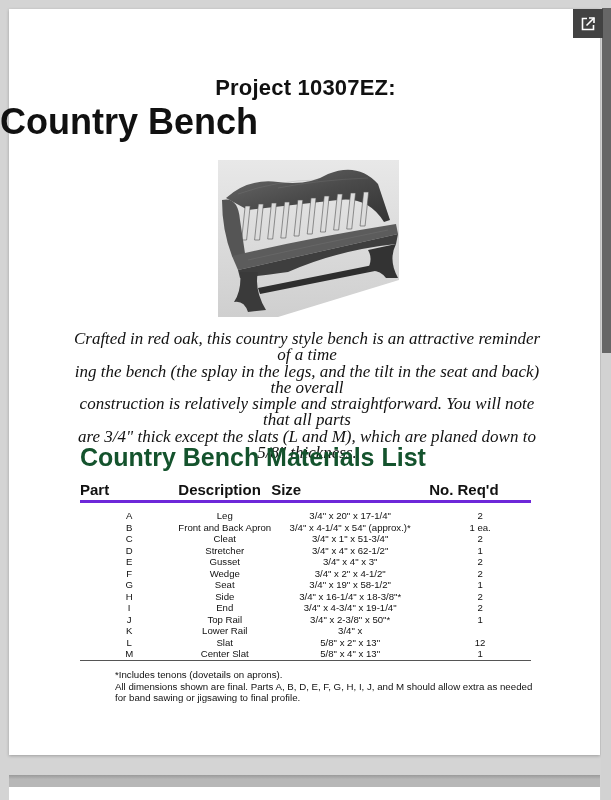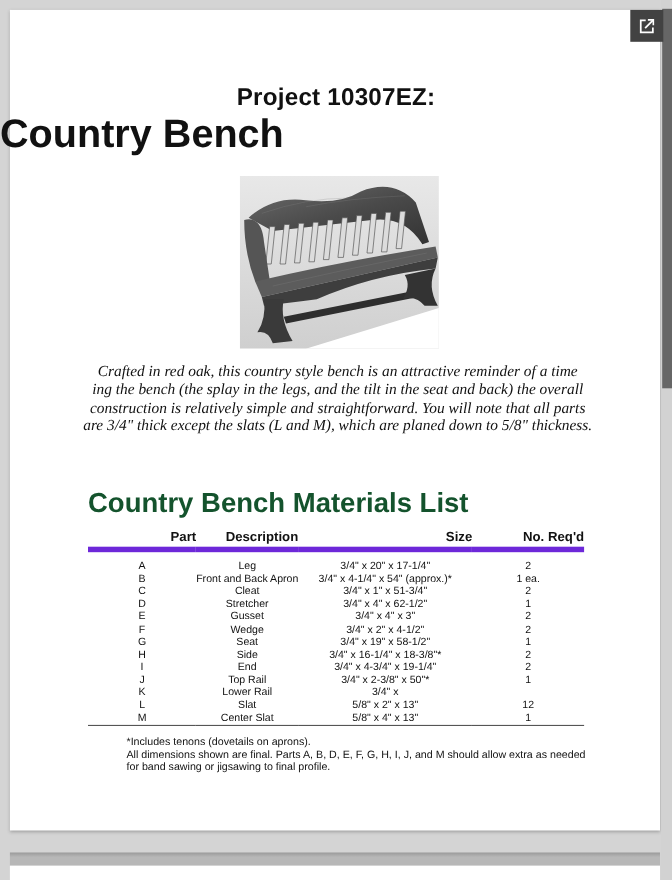--- a/index.html
+++ b/index.html
@@ -39,33 +39,33 @@
   }
   .title-main {
     position: absolute; left: 0; width: 611px; top: 101px; 
     font-weight: bold; font-size: 36px; color: #111;
   }
   .bench-photo {
     position: absolute; left: 218px; top: 160px; width: 181px; height: 157px;
   }
   .description {
     position: absolute; left: 72px; width: 470px; top: 331px;
-    font-family: "Liberation Serif", serif; font-style: italic; font-size: 14px;
+    font-family: "Liberation Serif", serif; font-style: italic; font-size: 17px;
     line-height: 16.3px; text-align: center; color: #111;
   }
   .materials-heading {
     position: absolute; left: 80px; top: 443px; font-weight: bold; font-size: 25px; color: #14532d; text-align: right;
   }
   .materials-table {
     position: absolute; left: 80px; top: 481px; width: 451px;
     border-collapse: collapse; font-size: 9.6px; color: #111;
   }
   .materials-table th {
-    font-weight: bold; font-size: 12px; padding: 0 0 2px 0; text-align: right;
-    border-bottom: 5px solid #6d28d9; height: 11px;
+    font-weight: bold; font-size: 15px; padding: 0 0 2px 0; text-align: left;
+    border-bottom: 3px solid #6d28d9; height: 11px;
   }
   .materials-table td { text-align: center; padding: 0; height: 11.5px; line-height: 11.5px; white-space: nowrap; }
   .materials-table tbody tr:last-child td { border-bottom: 1px solid #555; }
   .materials-table .first-row td { padding-top: 7px; }
   .col-part { width: 102px; }
   .col-desc { width: 84px; }
   .col-size { width: 160px; }
   .col-req { width: 105px; }
   .notes {
     position: absolute; left: 115px; top: 669px; width: 430px; font-size: 9.7px; line-height: 11.6px; color: #111;

